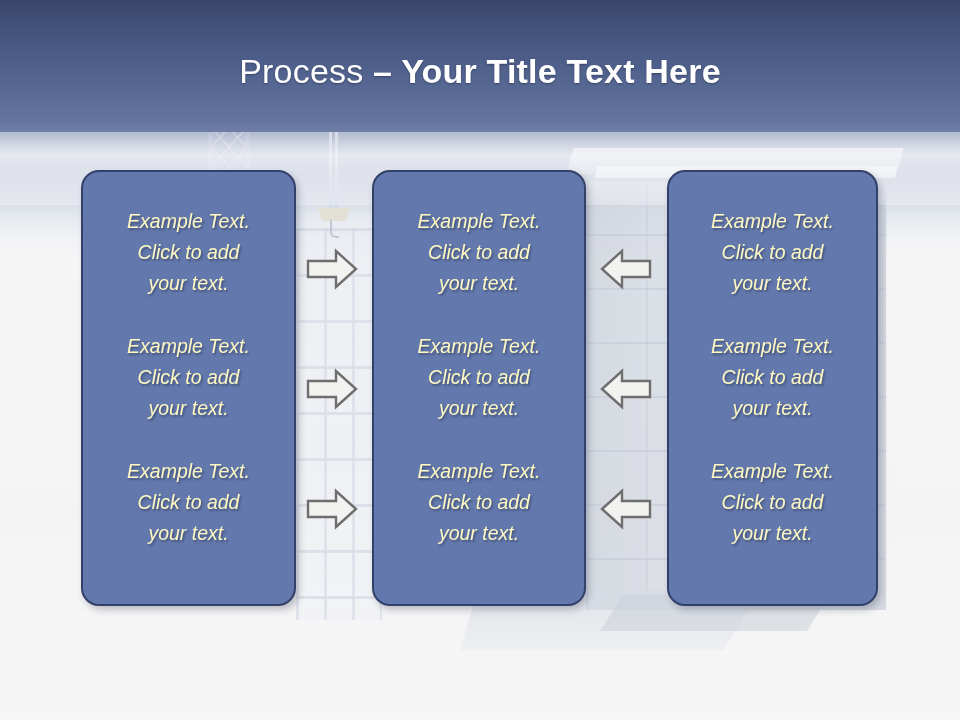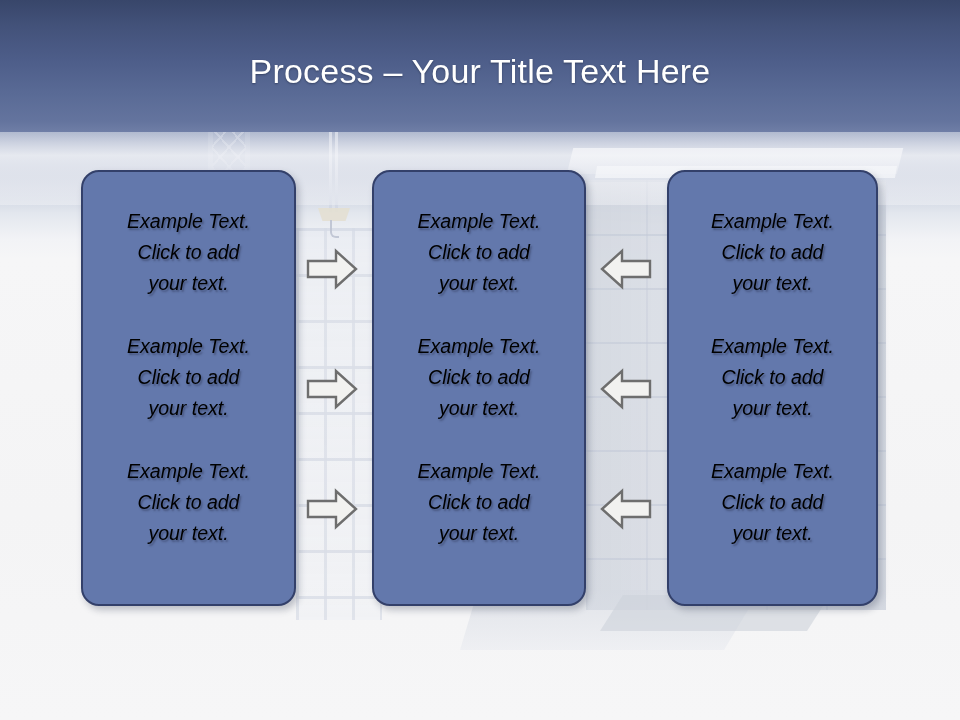--- a/index.html
+++ b/index.html
@@ -184,21 +184,21 @@
     width: 960px;
     text-align: center;
     color: #ffffff;
     font-size: 34px;
     line-height: 42px;
     letter-spacing: .2px;
     white-space: nowrap;
     text-shadow: 0 1px 2px rgba(20,28,48,.45);
   }
   .slide-title .strong { font-weight: normal; }
-  .slide-title .rest { font-weight: normal; }
+  .slide-title .rest { font-weight: bold; }
 
   
   .pbox {
     position: absolute;
     top: 170px;
     height: 436px;
     background: #6378ac;
     border: 2px solid #33406a;
     border-radius: 18px;
     box-shadow: 3px 4px 7px rgba(70,80,100,.33);
@@ -206,21 +206,21 @@
     flex-direction: column;
     justify-content: flex-start;
     box-sizing: border-box;
     padding-top: 34px;
   }
   .pbox.col1 { left: 81px;  width: 215px; }
   .pbox.col2 { left: 372px; width: 214px; }
   .pbox.col3 { left: 667px; width: 211px; }
 
   .ptext {
-    color: #000000;
+    color: #fef9c3;
     font-style: italic;
     font-size: 19.5px;
     line-height: 31px;
     text-align: center;
     padding: 0 12px;
     text-shadow: 1.5px 1.5px 2px rgba(45,55,85,.55);
     white-space: pre-line;
   }
   .ptext.b2 { margin-top: 32px; }
   .ptext.b3 { margin-top: 32px; }

